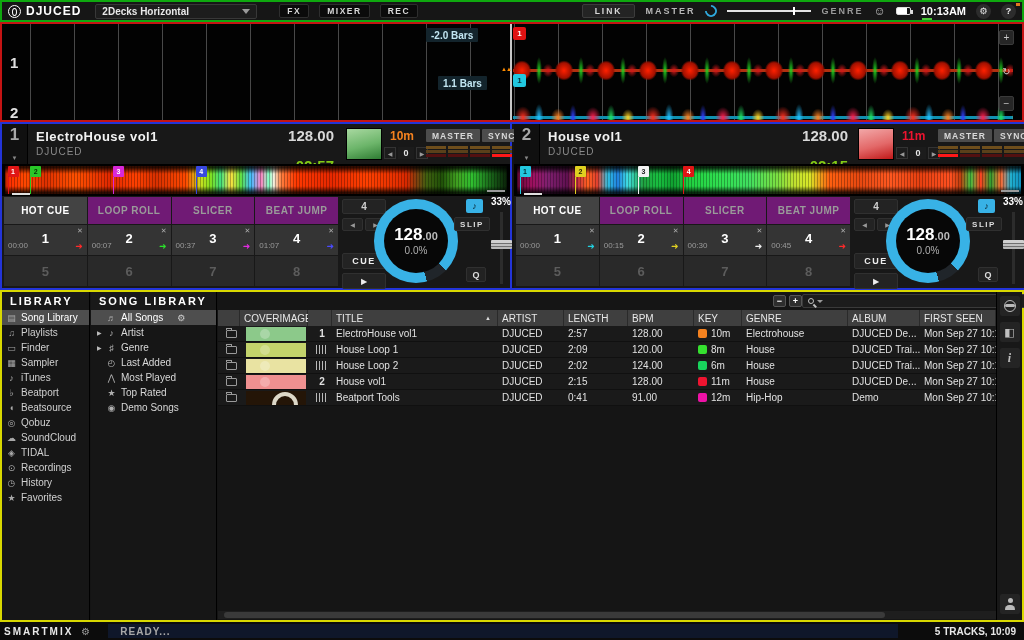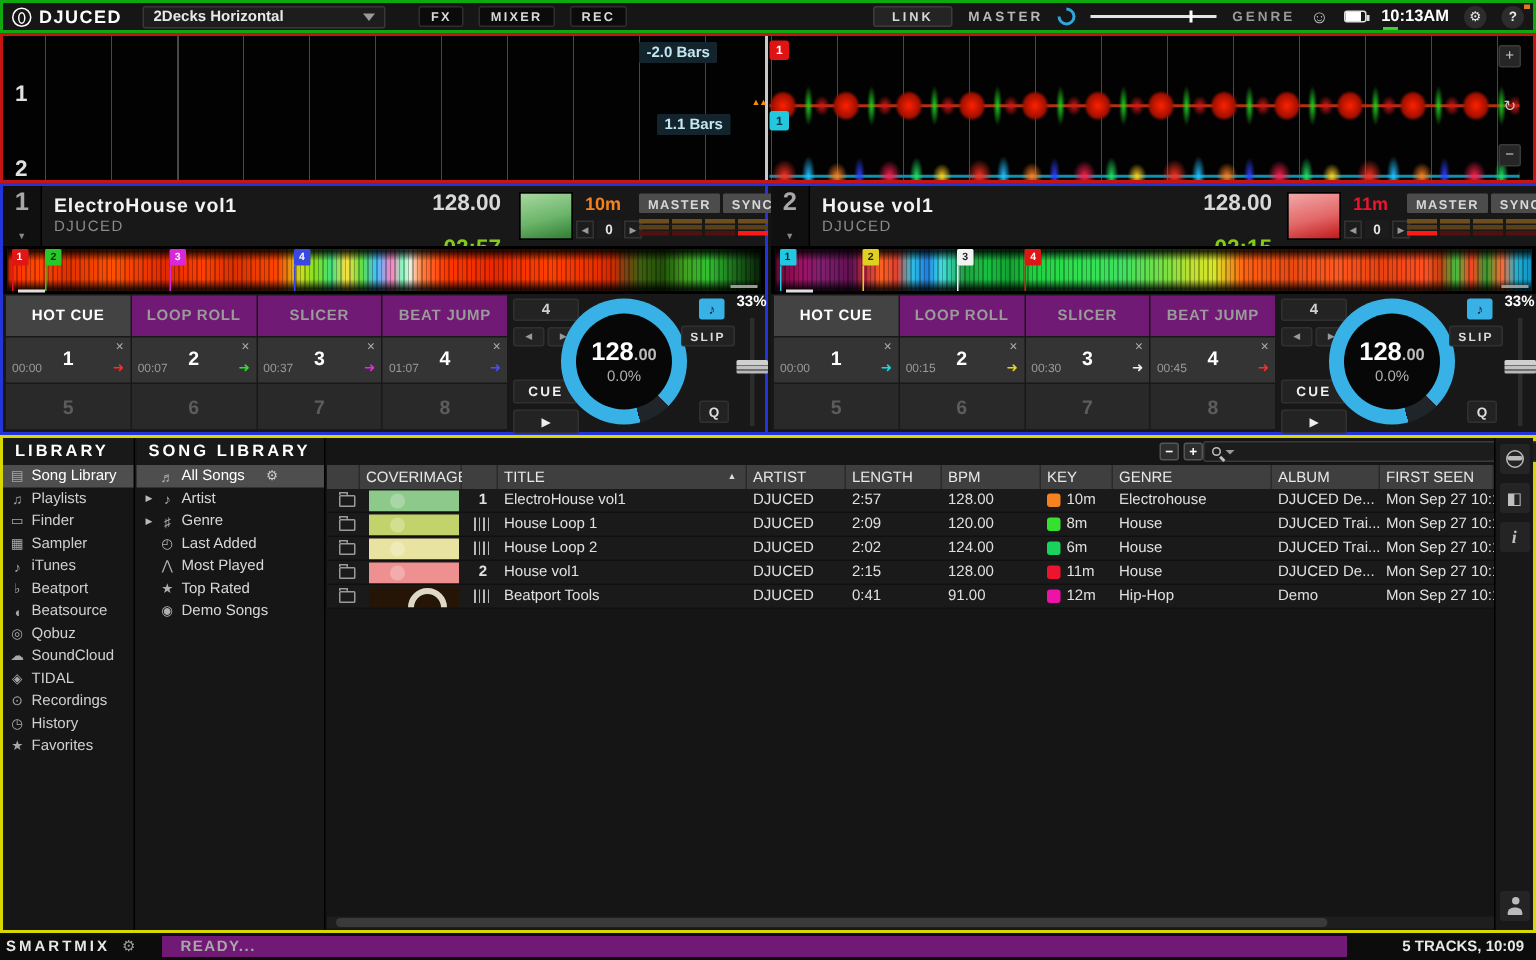--- a/index.html
+++ b/index.html
@@ -190,21 +190,21 @@
   .ic-person{width:12px;height:12px;position:relative;}
   .ic-person::before{content:"";position:absolute;top:0;left:3.5px;width:5px;height:5px;border-radius:50%;background:#bbb;}
   .ic-person::after{content:"";position:absolute;bottom:0;left:1px;width:10px;height:5px;border-radius:5px 5px 1px 1px;background:#bbb;}
   .hscroll{position:absolute;left:0;bottom:1px;width:100%;height:8px;background:#1e1e1e;}
   .hthumb{position:absolute;left:6px;top:1px;width:85%;height:6px;background:#3a3a3a;border-radius:3px;}
 
   
   #statusbar{position:absolute;left:0;top:622px;width:1024px;height:18px;background:#0c0c0c;display:flex;align-items:center;}
   .sm-lbl{margin-left:4px;font-size:10px;font-weight:bold;letter-spacing:2px;color:#e8e8e8;}
   .sm-gear{margin-left:8px;color:#9a9a9a;font-size:10px;}
-  .ready-strip{margin-left:18px;width:790px;height:14px;background:#701a75;display:flex;align-items:center;}
+  .ready-strip{margin-left:18px;width:790px;height:14px;background:#0f172a;display:flex;align-items:center;}
   .ready-lbl{margin-left:12px;font-size:10px;font-weight:bold;letter-spacing:1px;color:#a8a8a8;}
   .trackcount{position:absolute;right:8px;font-size:10px;font-weight:bold;color:#e8e8e8;}
 </style>
 </head>
 <body>
 
 <div id="app">
 
   <div id="topbar">
     <div class="logo">

